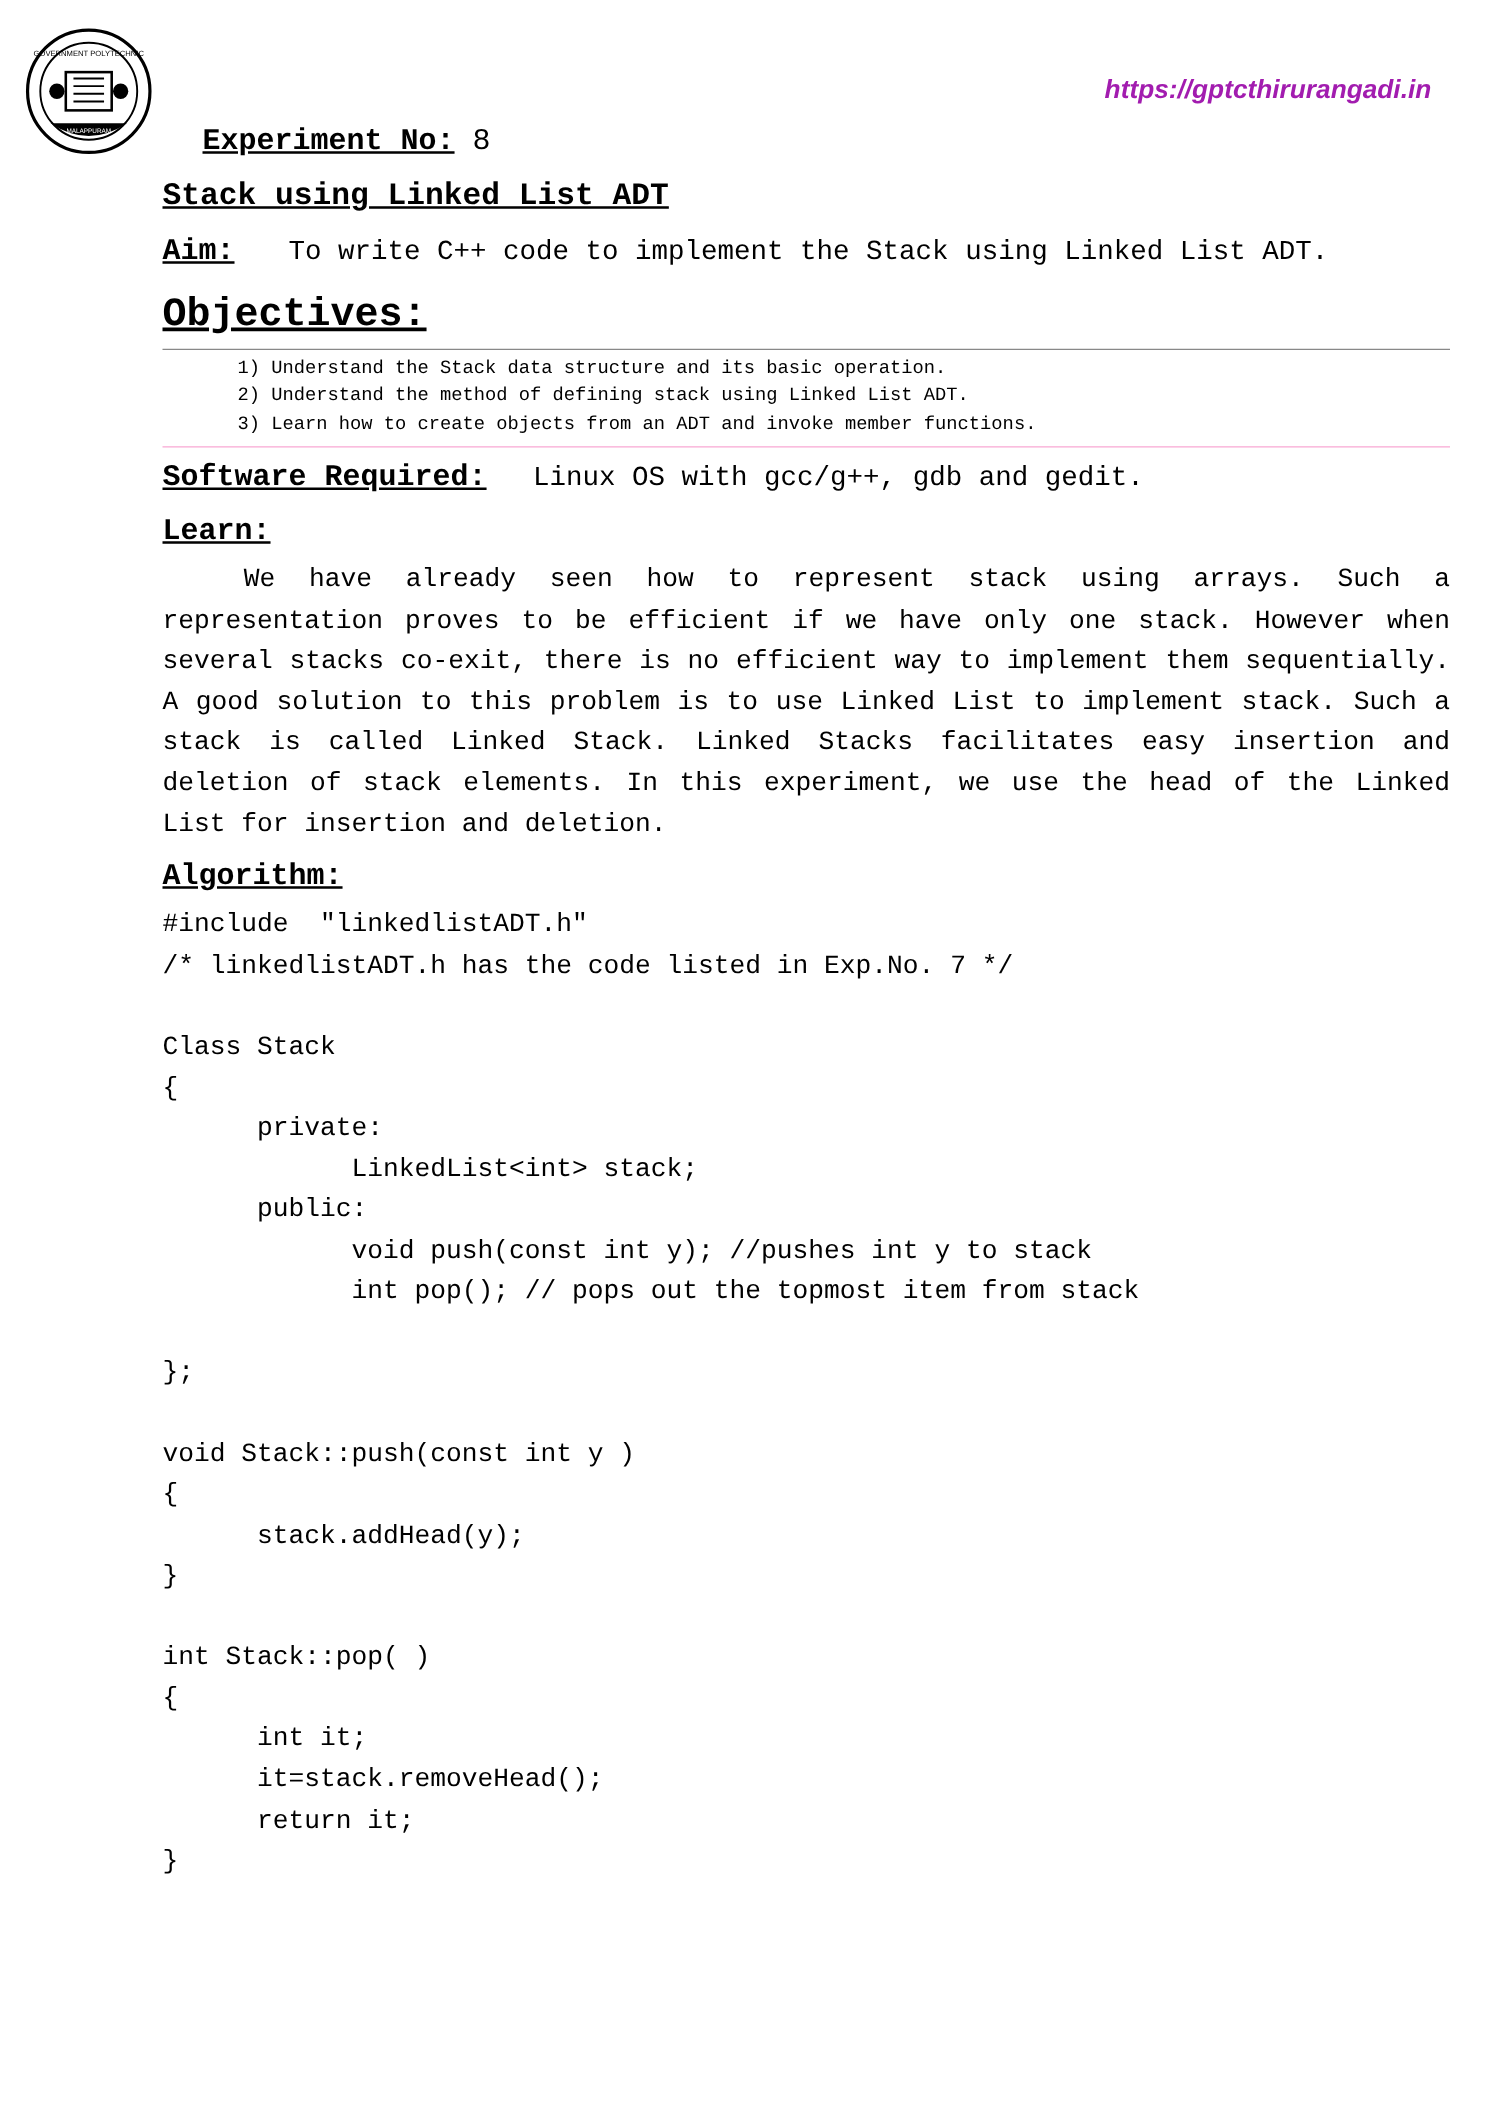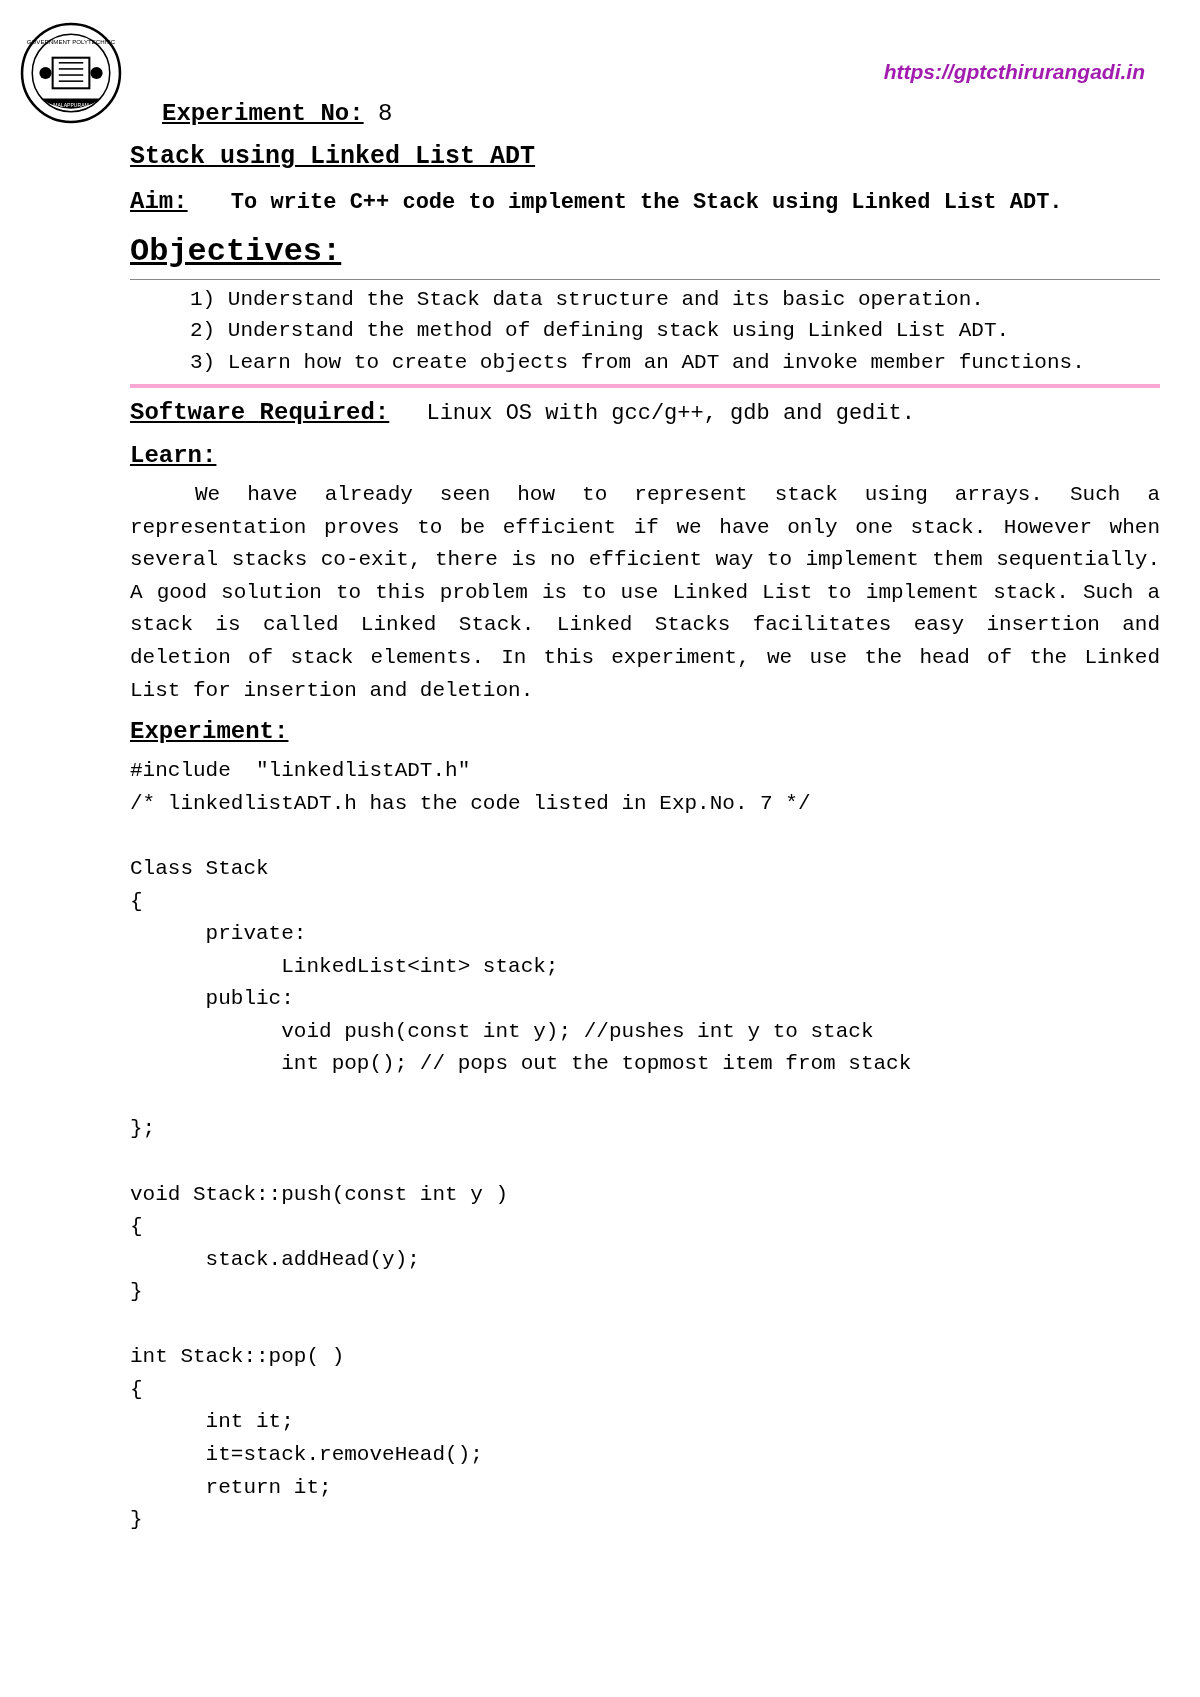--- a/index.html
+++ b/index.html
@@ -72,38 +72,37 @@
     }
 
     .aim-line {
       font-size: 22px;
       margin-bottom: 4px;
     }
 
     .aim-text {
       font-family: "Courier New", monospace;
       margin-left: 30px;
-      font-weight: bold;
     }
 
     .objectives-label {
       font-weight: bold;
       text-decoration: underline;
       font-size: 32px;
       display: block;
       border-bottom: 1px solid #888;
       padding-bottom: 2px;
       margin-bottom: 4px;
     }
 
     .objectives-list {
       list-style: none;
       padding-left: 60px;
-      font-size: 21px;
-      border-bottom: 4px solid #f9a8d4;
+      font-size: 15px;
+      border-bottom: 1px solid #f9a8d4;
       padding-bottom: 6px;
       margin-bottom: 6px;
     }
 
     .objectives-list li {
       line-height: 1.5;
     }
 
     .software-line {
       font-size: 22px;
@@ -197,21 +196,21 @@
     <span class="section-label">Software Required:</span>
     <span class="software-text">Linux OS with gcc/g++, gdb and gedit.</span>
   </div>
 
   <div>
     <span class="theory-label">Learn:</span>
     <p class="theory-body">We have already seen how to represent stack using arrays. Such a representation proves to be efficient if we have only one stack. However when several stacks co-exit, there is no efficient way to implement them sequentially. A good solution to this problem is to use Linked List to implement stack. Such a stack is called Linked Stack. Linked Stacks facilitates easy insertion and deletion of stack elements. In this experiment,  we use the head of the Linked List for insertion and deletion.</p>
   </div>
 
   <div>
-    <span class="algorithm-label">Experiment:</span>
+    <span class="algorithm-label">Algorithm:</span>
     <div class="code">#include  "linkedlistADT.h"
 /* linkedlistADT.h has the code listed in Exp.No. 7 */
 
 Class Stack
 {
       private:
             LinkedList&lt;int&gt; stack;
       public:
             void push(const int y); //pushes int y to stack
             int pop(); // pops out the topmost item from stack

